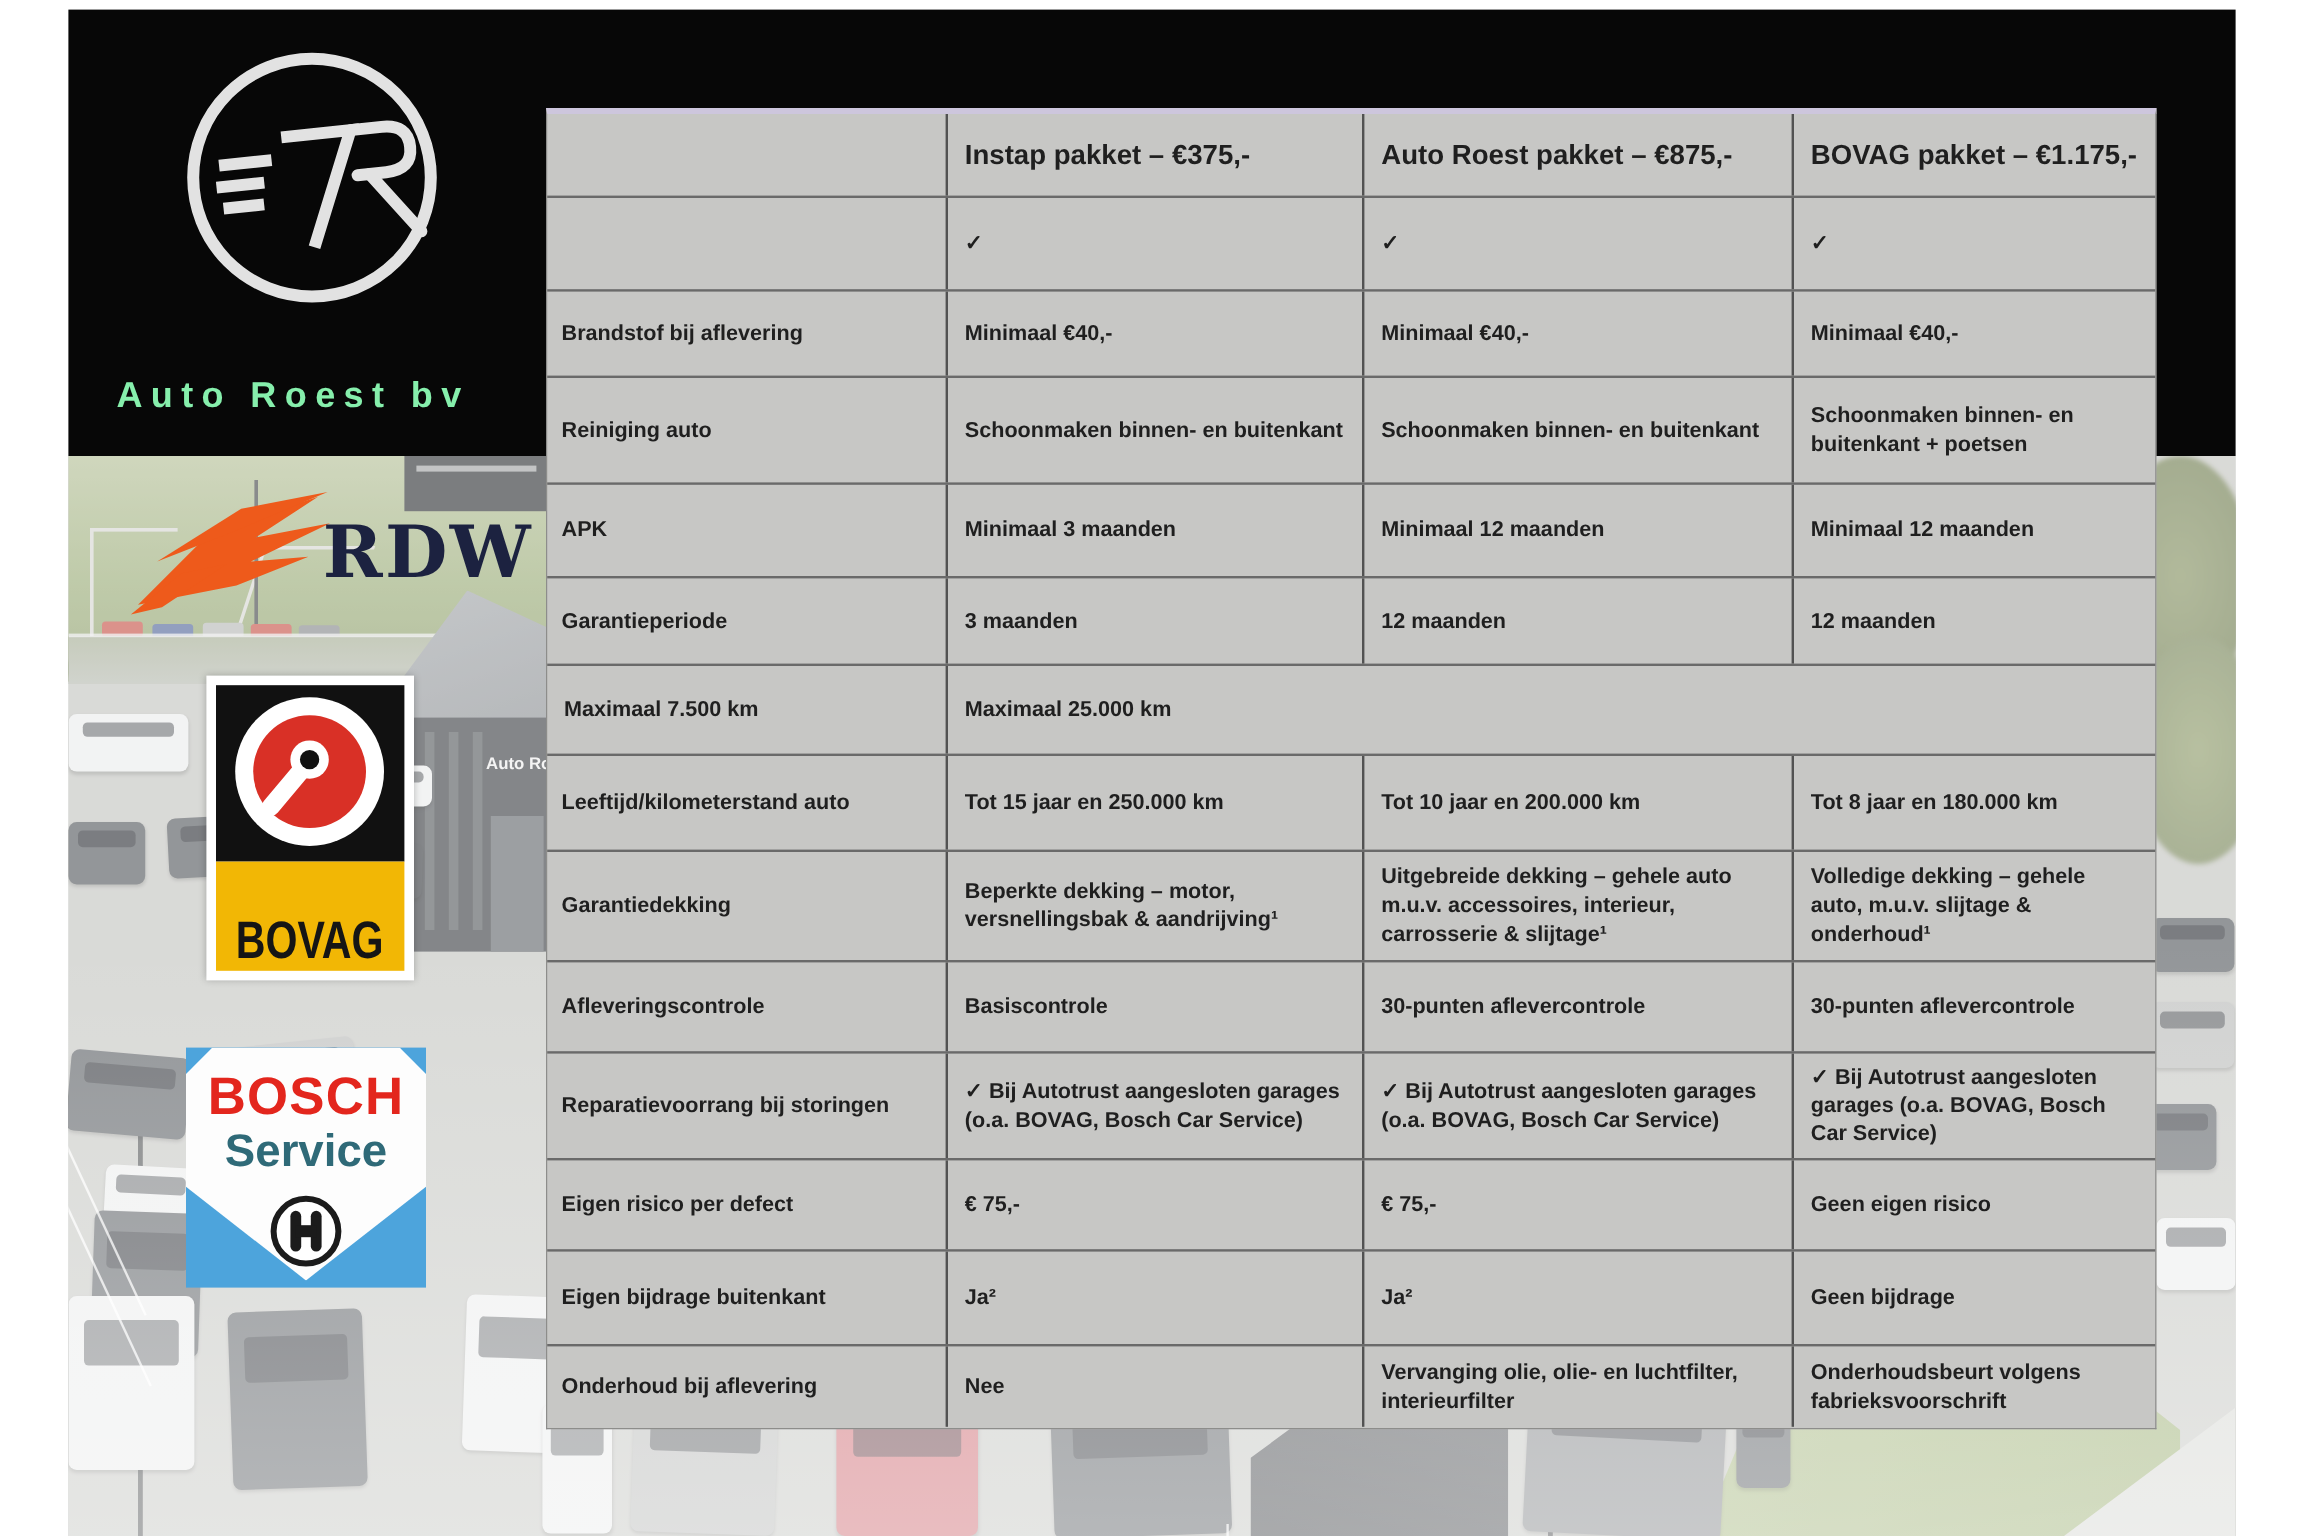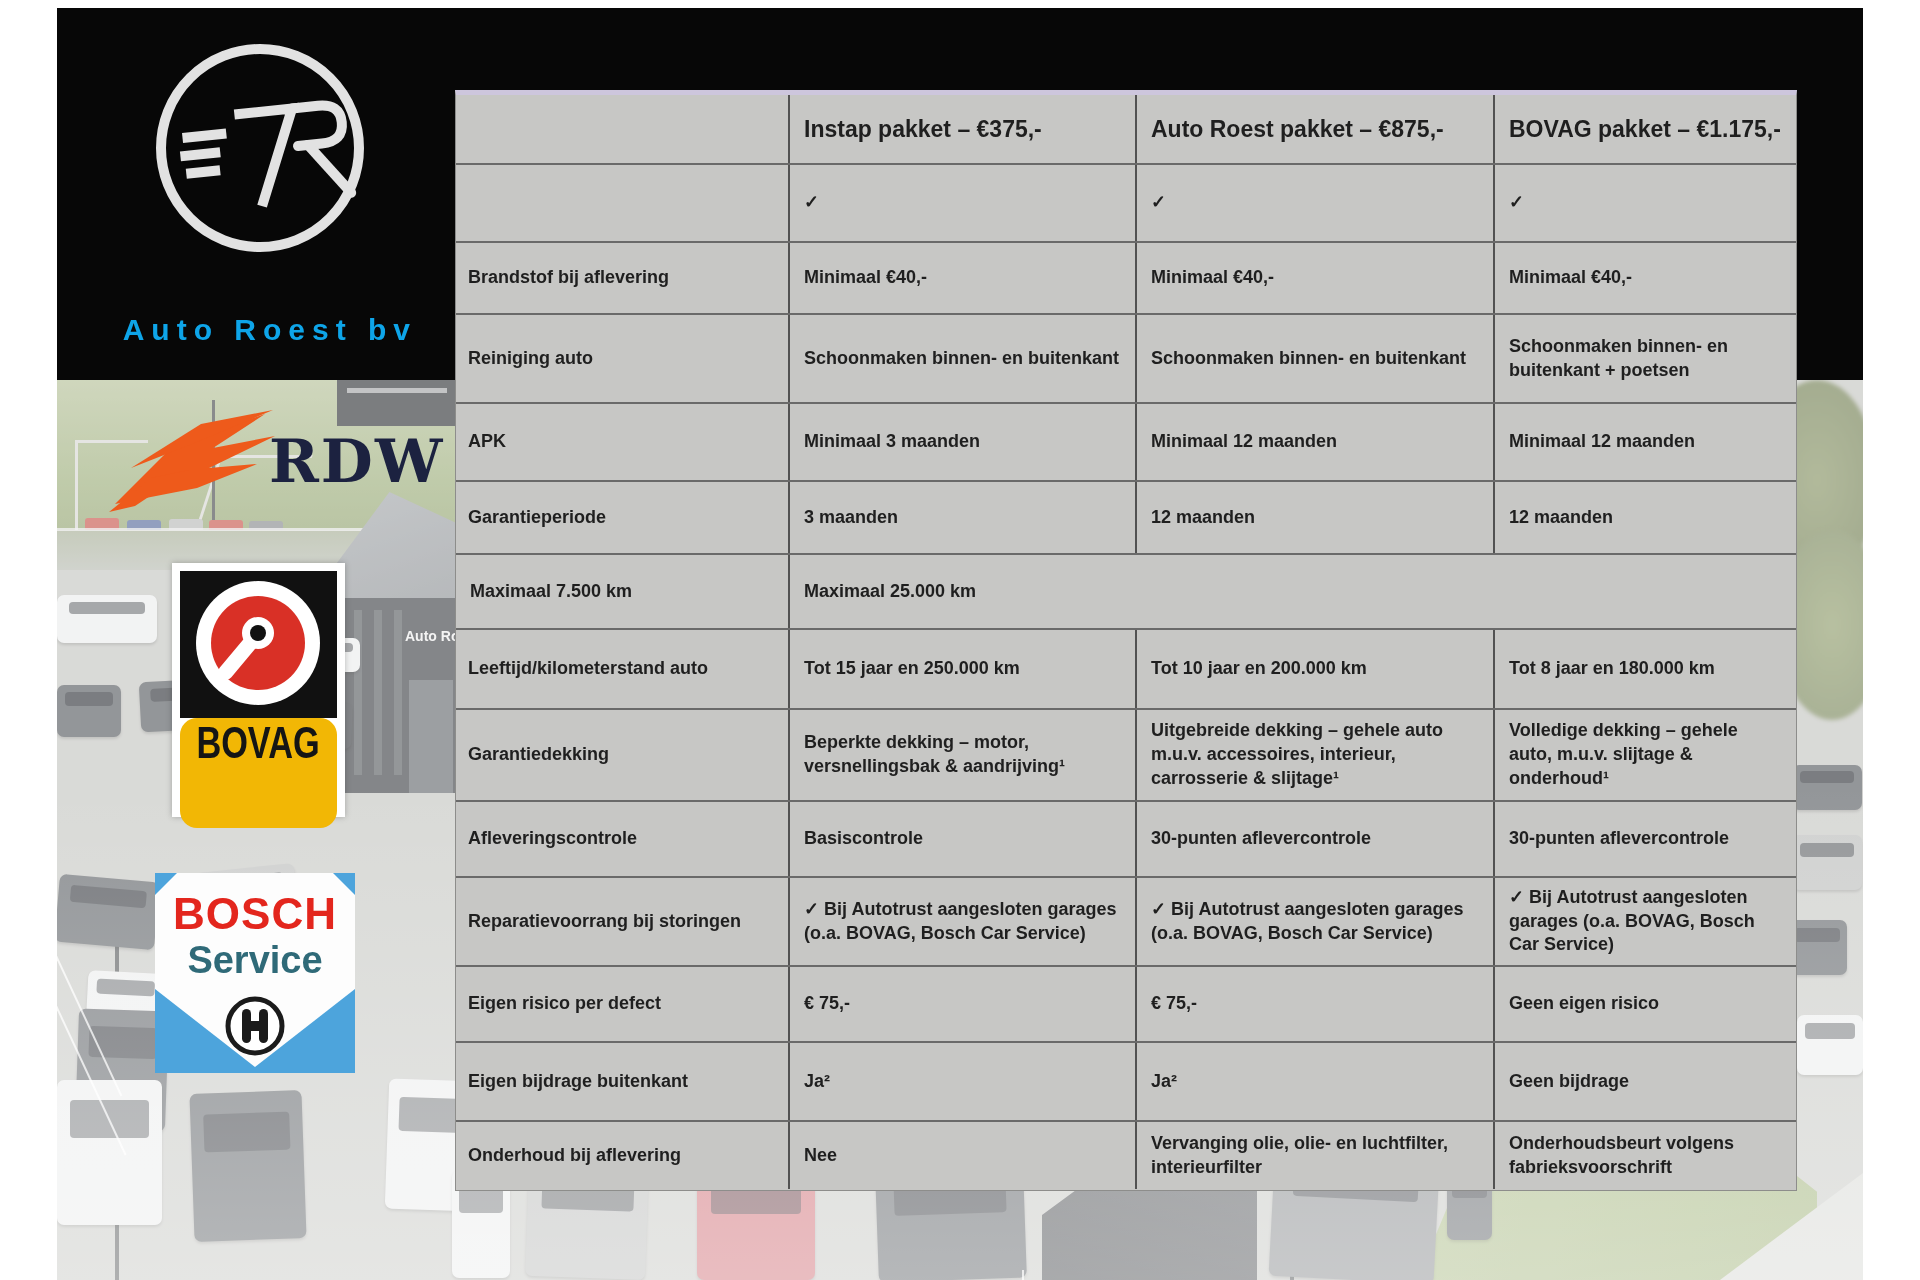--- a/index.html
+++ b/index.html
@@ -4,22 +4,22 @@
 <style>
   html,body{margin:0;padding:0;background:#ffffff;}
   #page{
     position:relative;width:1920px;height:1280px;margin:0 auto;overflow:hidden;
     background:#ffffff;font-family:"Liberation Sans",sans-serif;
   }
   
   .black-box{position:absolute;left:57px;top:8px;width:1806px;height:372px;background:#070707;}
   .logo-circle{position:absolute;left:93px;top:30px;}
   .company-name{
-    position:absolute;left:40px;top:305px;width:320px;text-align:right;
-    color:#0ea5e9;font-size:30px;font-weight:700;letter-spacing:7px;white-space:nowrap;
+    position:absolute;left:40px;top:305px;width:320px;text-align:left;
+    color:#86efac;font-size:30px;font-weight:700;letter-spacing:7px;white-space:nowrap;
   }
   
   .photo{position:absolute;left:57px;top:380px;width:1806px;height:900px;background:#c6c7c3;overflow:hidden;}
   .photo *{position:absolute;}
   .field{left:0;top:0;width:760px;height:188px;background:linear-gradient(#b7c29b 0%,#9fb07e 55%,#8fa06f 100%);}
   .ditch{left:0;top:150px;width:760px;height:40px;background:linear-gradient(#a9b199,#b9bdb4);}
   .rail{left:0;top:148px;width:760px;height:3px;background:rgba(235,235,235,.8);}
   .sign-dark{left:280px;top:0;width:122px;height:46px;background:#383b3e;}
   .sign-dark i{position:absolute;left:10px;top:8px;width:100px;height:5px;background:rgba(255,255,255,.55);display:block;}
   .roof-l{left:240px;top:112px;width:168px;height:125px;background:linear-gradient(160deg,#a8acaf,#8e9296);clip-path:polygon(0 100%,55% 0,100% 28%,100% 100%);}
@@ -37,21 +37,21 @@
   .structure{left:985px;top:775px;width:215px;height:125px;background:linear-gradient(200deg,#55585c,#3f4246);clip-path:polygon(0 48%,38% 0,72% 22%,100% 12%,100% 100%,0 100%);}
   .car{border-radius:7px;box-shadow:0 2px 3px rgba(0,0,0,.18);}
   .car .win{position:absolute;left:12%;top:14%;width:76%;height:26%;background:rgba(25,30,36,.55);border-radius:4px;}
   .fade{left:0;top:0;width:1806px;height:900px;background:rgba(255,255,255,.34);}
   .fade2{left:0;top:0;width:1806px;height:900px;background:linear-gradient(180deg,rgba(255,255,255,0) 45%,rgba(255,255,255,.32) 100%);}
   
   .rdw{position:absolute;left:105px;top:408px;width:340px;height:110px;}
   .rdw-text{position:absolute;left:164px;top:18px;font-family:"DejaVu Serif","Liberation Serif",serif;font-weight:700;font-size:60px;color:#1c2240;letter-spacing:2px;}
   .bovag{position:absolute;left:172px;top:563px;width:173px;height:254px;background:#ffffff;box-shadow:0 0 6px rgba(0,0,0,.25);}
   .bovag-top{position:absolute;left:8px;top:8px;width:157px;height:147px;background:#111111;}
-  .bovag-bottom{position:absolute;left:8px;top:155px;width:157px;height:110px;background:#f2b705;display:flex;align-items:flex-start;justify-content:center;border-radius:17px;}
+  .bovag-bottom{position:absolute;left:8px;top:155px;width:157px;height:91px;background:#f2b705;display:flex;align-items:flex-end;justify-content:center;}
   .bovag-text{font-size:44px;font-weight:700;color:#151515;transform:scaleX(.78);letter-spacing:0px;}
   .bosch{position:absolute;left:155px;top:873px;width:200px;height:200px;background:#4da4dc;overflow:hidden;}
   .bosch-white{position:absolute;left:0;top:0;width:200px;height:200px;background:#fdfdfd;
      clip-path:polygon(0 11%,11% 0,89% 0,100% 11%,100% 58%,50% 97%,0 58%);}
   .bosch-b{position:absolute;left:0;top:16px;width:200px;text-align:center;color:#e3261d;font-weight:700;font-size:44px;letter-spacing:1px;}
   .bosch-s{position:absolute;left:0;top:66px;width:200px;text-align:center;color:#2f6a78;font-weight:700;font-size:38px;}
   .bosch-sym{position:absolute;left:69px;top:122px;}
   
   .pkg-table{
     position:absolute;left:455px;top:90px;width:1342px;height:1101px;

